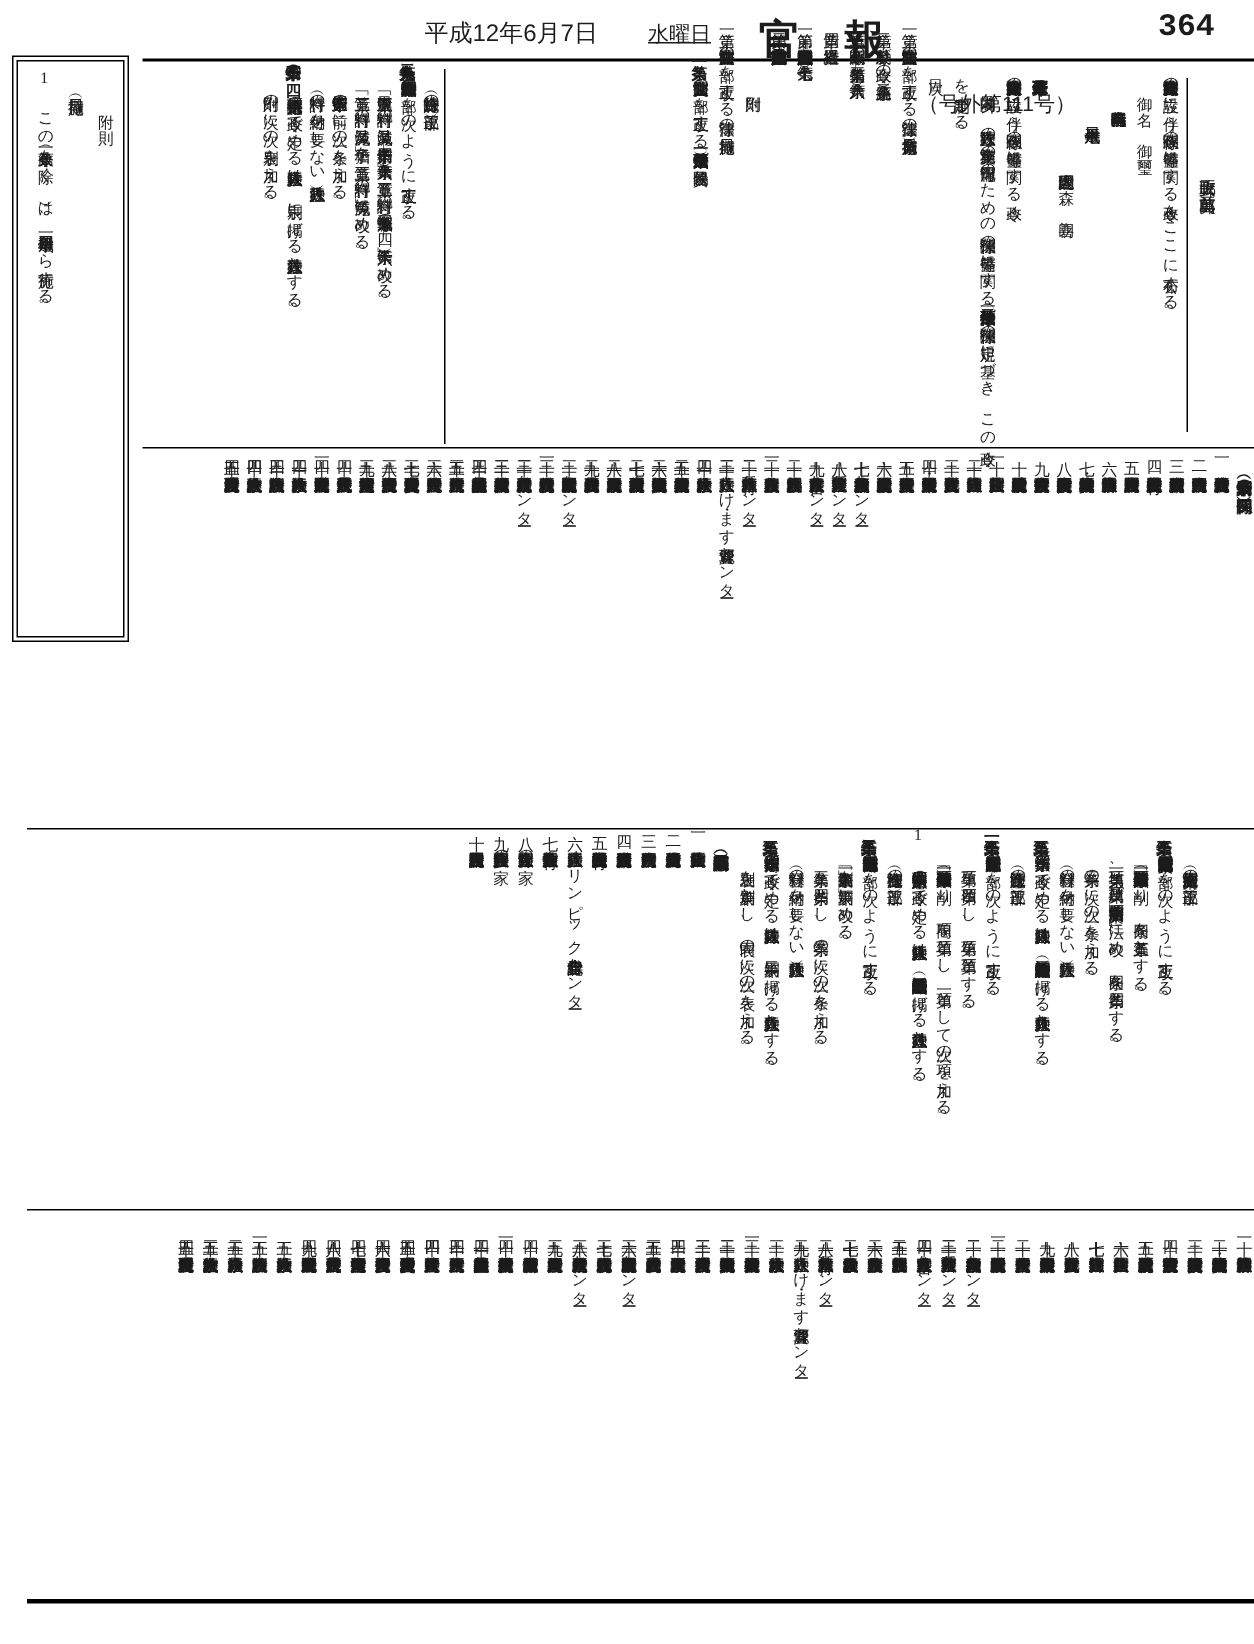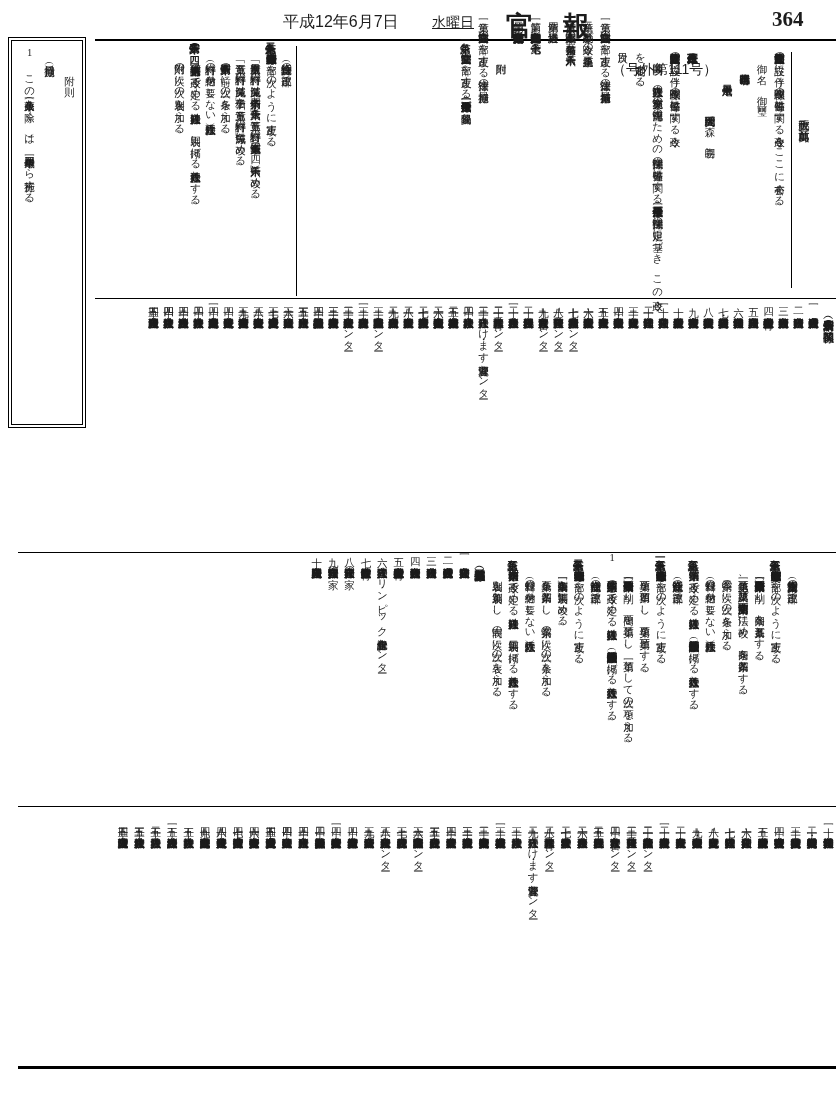--- a/index.html
+++ b/index.html
@@ -8,21 +8,21 @@
     background:#ffffff; color:#1c1c1c; overflow:hidden;
     font-family:"Liberation Serif","DejaVu Serif",serif;
   }
   
   .hdr{position:absolute; left:0; top:6px; width:836px; height:30px;}
   .hdr span{position:absolute; white-space:nowrap;}
   .hdr-date{left:283px; top:6px; font-family:"Liberation Sans","DejaVu Sans",sans-serif; font-size:16px;}
   .hdr-week{left:432px; top:8px; font-size:14px;text-decoration:underline;}
   .hdr-title{left:506px; top:2px; font-size:27px; letter-spacing:30px; font-weight:bold;}
   .hdr-issue{left:612px; top:7px; font-family:"Liberation Sans","DejaVu Sans",sans-serif; font-size:14px;margin-top:48px;}
-  .hdr-page{left:772px; top:1px; font-family:Liberation Serif, serif; font-size:21px; font-weight:bold;}
+  .hdr-page{left:772px; top:1px; font-family:Liberation Mono, monospace; font-size:21px; font-weight:bold;}
   
   .rule{position:absolute; background:#000;}
   .r-hdr{left:95px; top:39px; width:741px; height:2px;}
   .r-b12{left:95px; top:298px; width:741px; height:1px;}
   .r-b23{left:18px; top:552px; width:818px; height:1px;}
   .r-b34{left:18px; top:806px; width:818px; height:1px;}
   .r-bot{left:18px; top:1066px; width:818px; height:3px;}
   .vr-sig{left:791px; top:52px; width:1px; height:236px;}
   .vr-sec{left:296px; top:46px; width:1px; height:250px;}
   .band{position:absolute; writing-mode:vertical-rl; -webkit-writing-mode:vertical-rl;}

